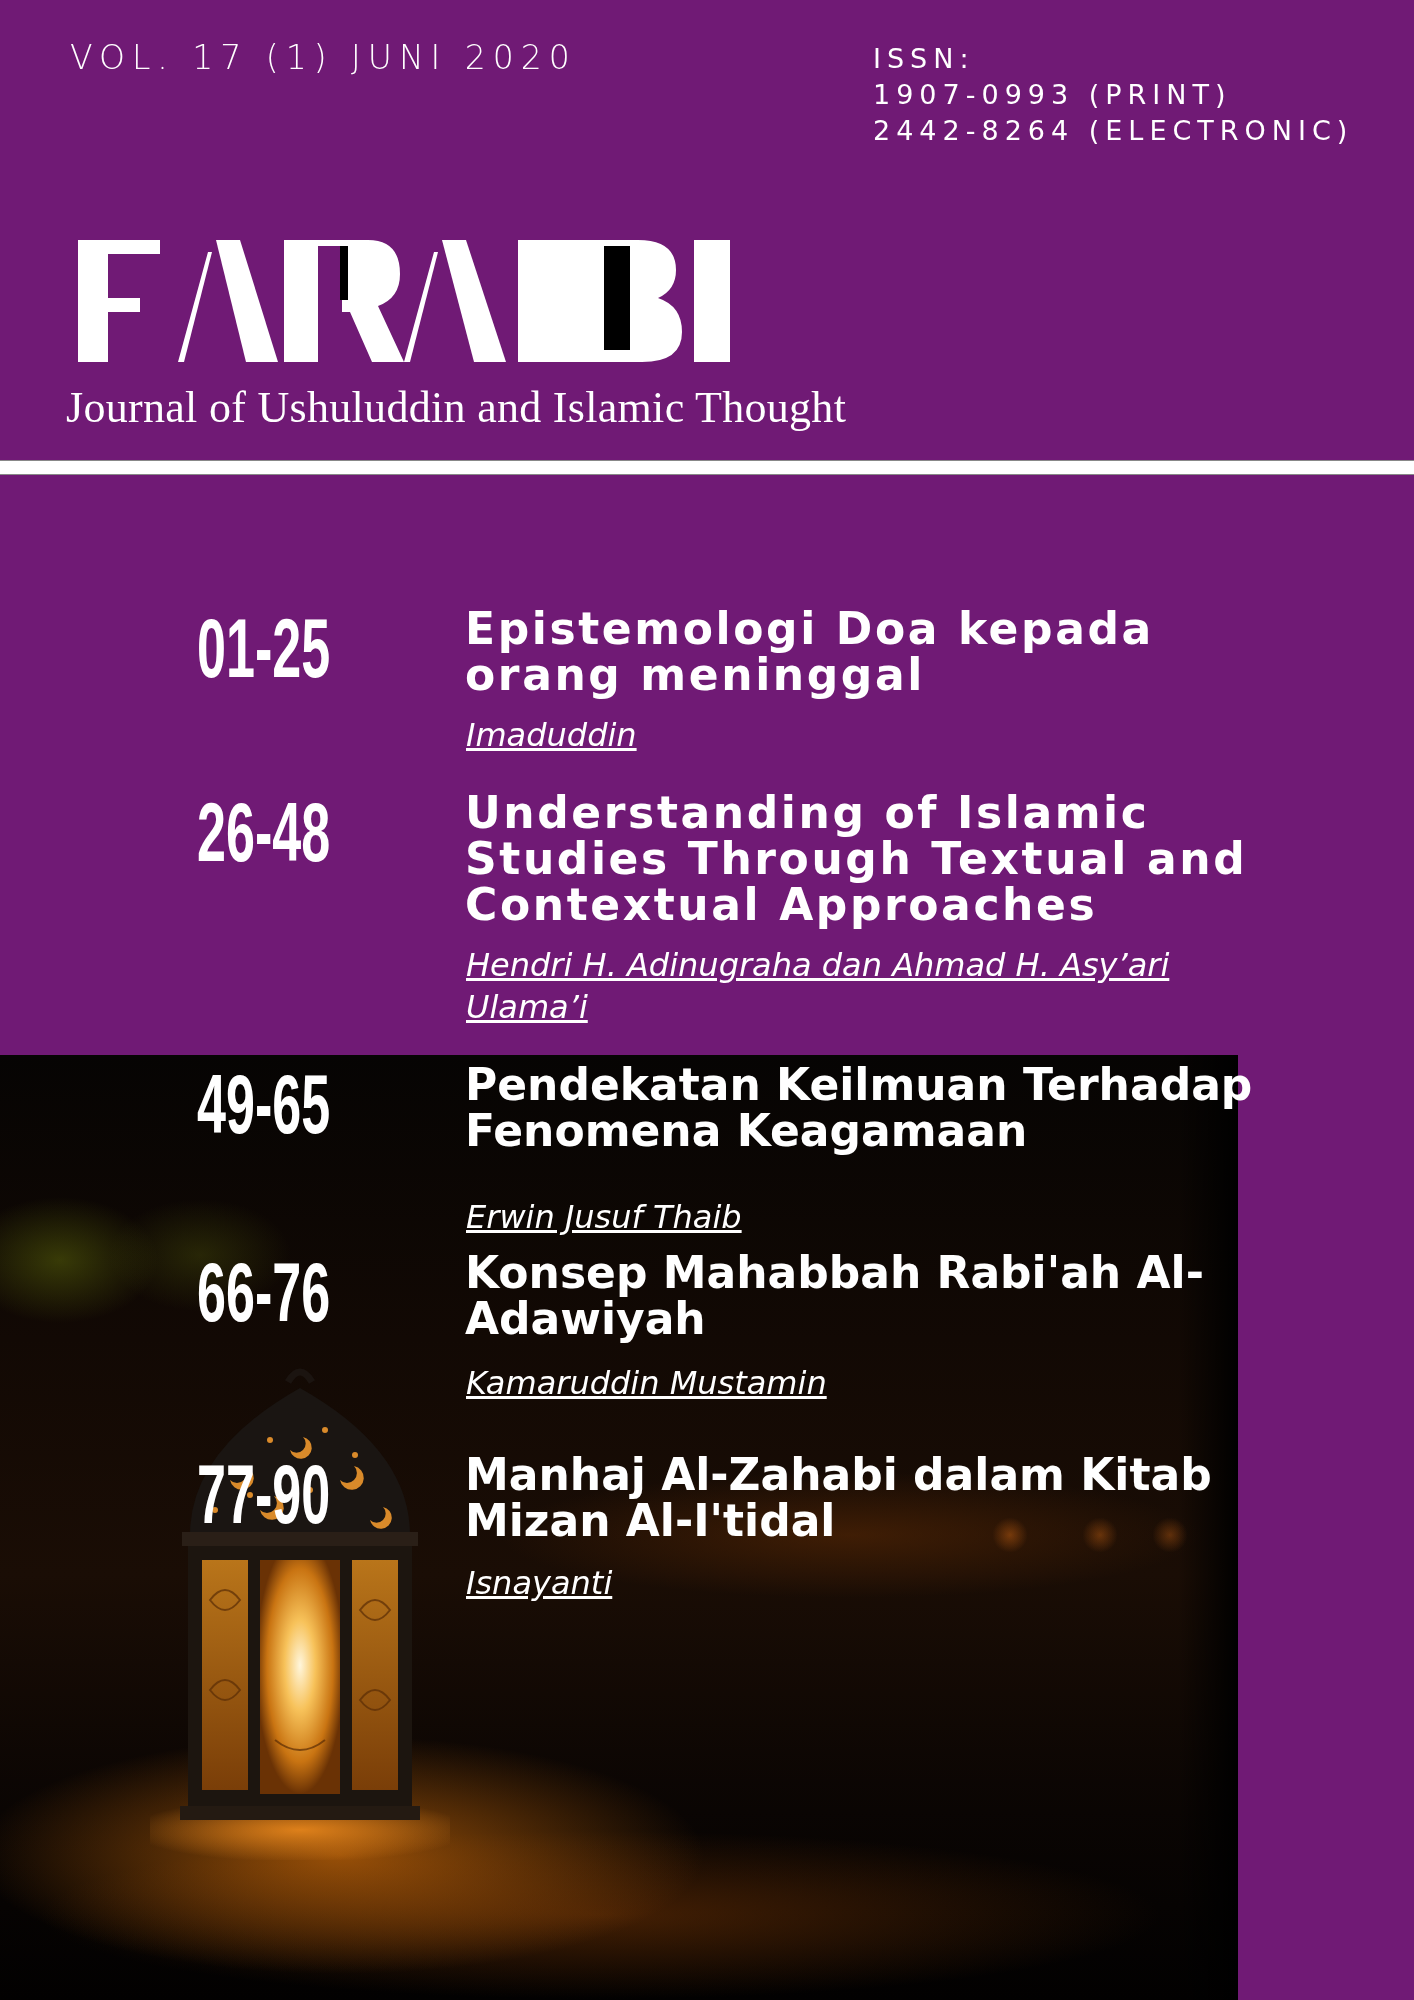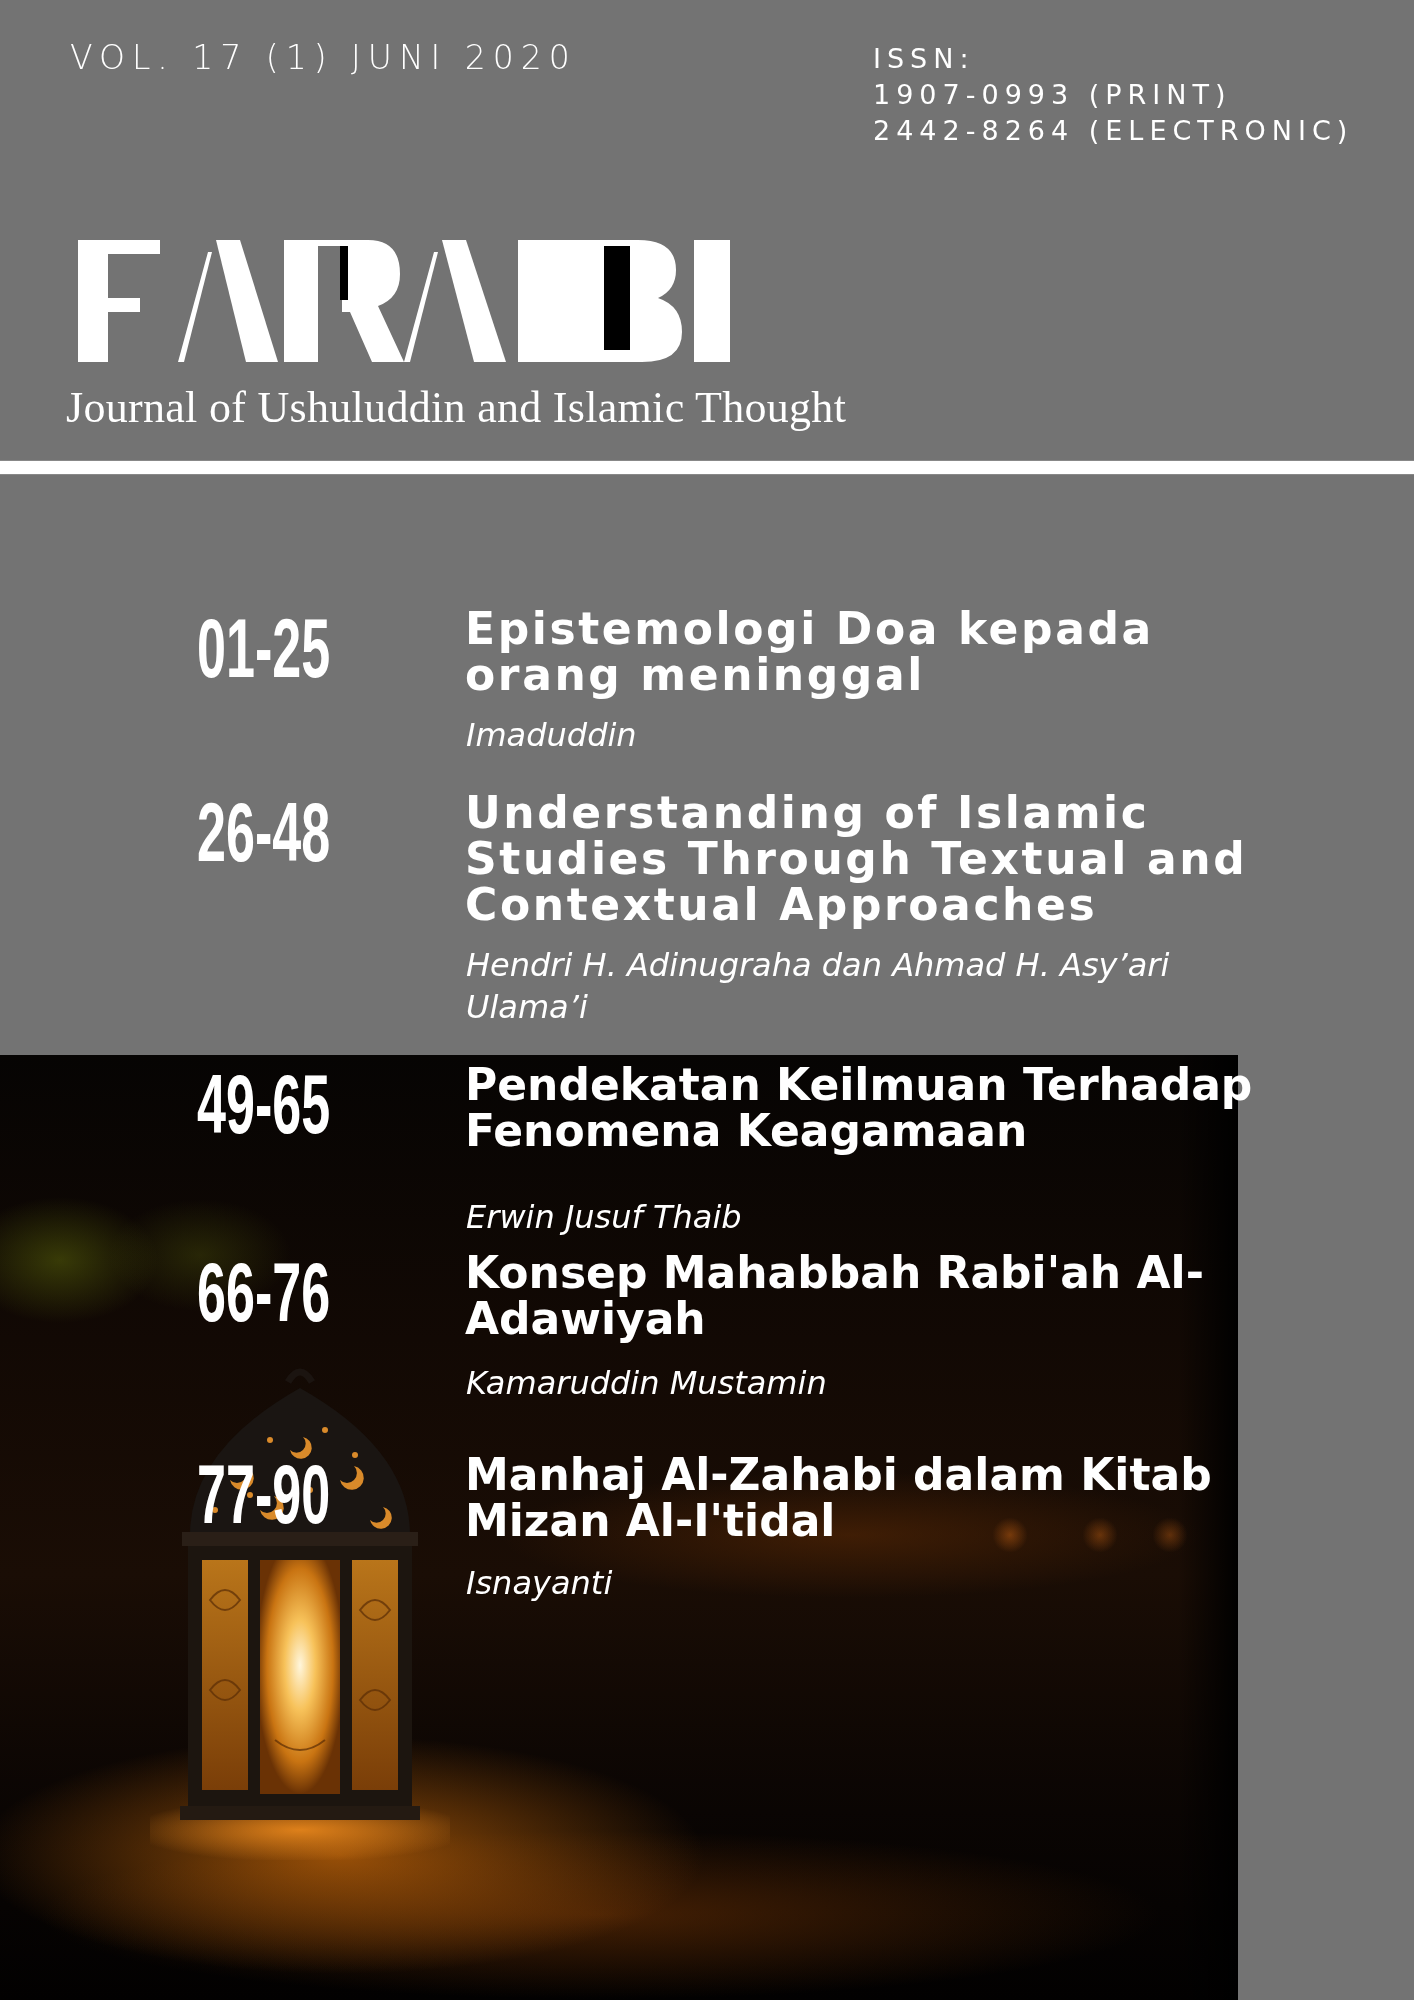--- a/index.html
+++ b/index.html
@@ -1,19 +1,19 @@
 <!DOCTYPE html>
 <html><head>
 <meta charset="utf-8">
 <style>
   * { margin: 0; padding: 0; box-sizing: border-box; }
   html, body { width: 1414px; height: 2000px; background: #000; overflow: hidden; }
   body { position: relative; font-family: "DejaVu Sans", sans-serif; color: #fff; }
 
-  .page { position: absolute; left: 0; top: 0; width: 1414px; height: 2000px; background: #737373; overflow: hidden; }
+  .page { position: absolute; left: 0; top: 0; width: 1414px; height: 2000px; background: #701a75; overflow: hidden; }
 
   
   .vol { position: absolute; left: 70px; top: 38px; font-family: "DejaVu Sans", sans-serif; font-weight: 300; font-size: 33px; letter-spacing: 7px; color: #fff; }
   .issn { position: absolute; left: 873px; top: 24px; font-family: "DejaVu Sans", sans-serif; font-size: 27px; line-height: 36px; letter-spacing: 6px; color: #fff; margin-top: 17px; }
   .issn div { white-space: nowrap; }
 
   .logo { position: absolute; left: 78px; top: 240px; width: 880px; height: 122px; }
   .subtitle { position: absolute; left: 66px; top: 382px; font-family: "Liberation Serif", "DejaVu Serif", serif; font-size: 44px; color: #fff; letter-spacing: 0.3px; }
 
   .rule { position: absolute; left: 0; top: 460px; width: 1414px; height: 15px; background: #fff; border-top: 1px solid #888; border-bottom: 1px solid #888; }
@@ -34,21 +34,21 @@
   .photo::after { content: ""; position: absolute; right: 0; top: 0; width: 60px; height: 100%;
     background: linear-gradient(90deg, rgba(0,0,0,0), #000); }
   .lantern { position: absolute; left: 150px; top: 1360px; width: 300px; height: 500px; }
 
   
   .toc { position: absolute; left: 0; top: 0; width: 1414px; height: 2000px; }
   .toc-item { position: absolute; left: 0; width: 1414px; }
   .pages { position: absolute; left: 197px; top: 0; font-family: "Liberation Sans", "DejaVu Sans", sans-serif; font-weight: 700; font-size: 84px; line-height: 84px; color: #fff; transform: scaleX(0.62); transform-origin: left top; letter-spacing: 0px; white-space: nowrap; }
   .title { position: absolute; left: 465px; top: 0; width: 800px; font-family: "DejaVu Sans", sans-serif; font-weight: 700; font-size: 44px; line-height: 46px; color: #fff; }
   .title.spaced { letter-spacing: 2.6px; }
-  .author { position: absolute; left: 466px; font-family: "DejaVu Sans", sans-serif; font-style: italic; font-size: 32px; line-height: 42px; color: #fff; width: 820px; }
+  .author { position: absolute; left: 466px; font-family: "DejaVu Sans", sans-serif; font-style: italic; font-size: 32px; line-height: 42px; color: #fff; width: 820px; text-decoration: underline; }
 </style>
 </head>
 <body>
 
 <div class="page">
 
   <div class="photo"></div>
 
   <svg class="lantern" viewBox="0 0 300 500">
     <defs>

